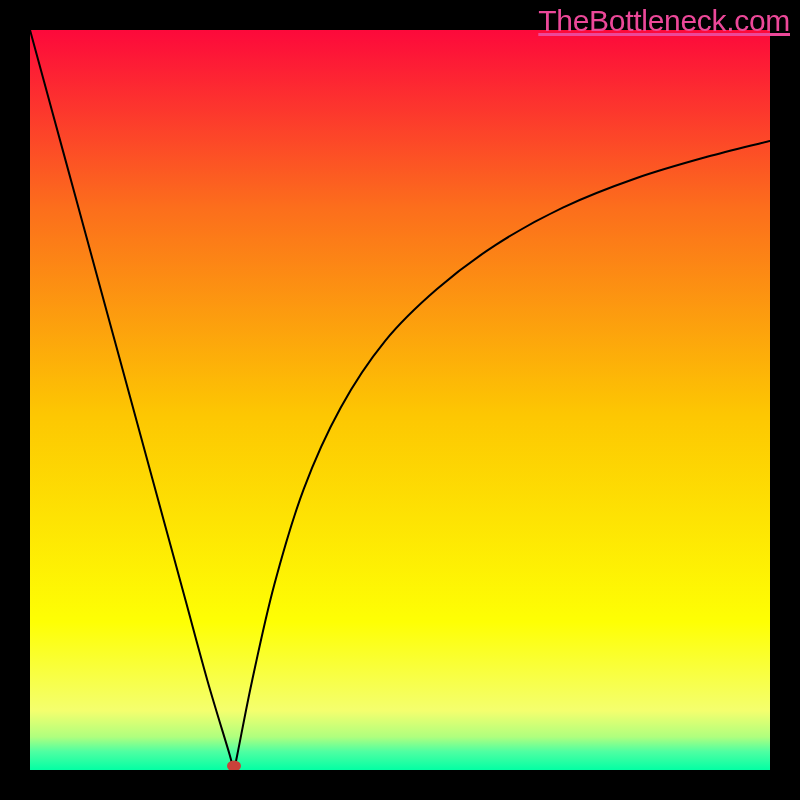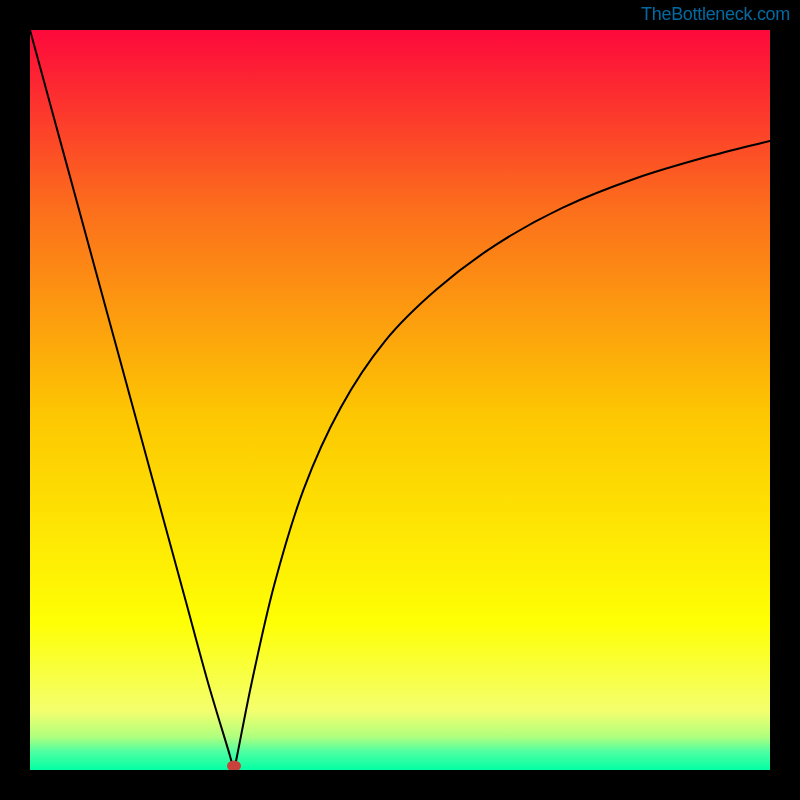--- a/index.html
+++ b/index.html
@@ -8,25 +8,26 @@
     width: 800px;
     height: 800px;
     overflow: hidden;
     position: relative;
     font-family: Arial, Helvetica, sans-serif;
   }
   .watermark {
     position: absolute;
     top: 4px;
     right: 10px;
-    color: #0369a1;
-    font-size: 18px;
+    color: #ec4899;
+    font-size: 30px;
     font-weight: 500;
     z-index: 10;
     letter-spacing: -0.3px;
+    text-decoration: underline;
   }
   .plot-area {
     position: absolute;
     left: 30px;
     top: 30px;
     width: 740px;
     height: 740px;
     overflow: hidden;
   }
   .gradient-bg {

